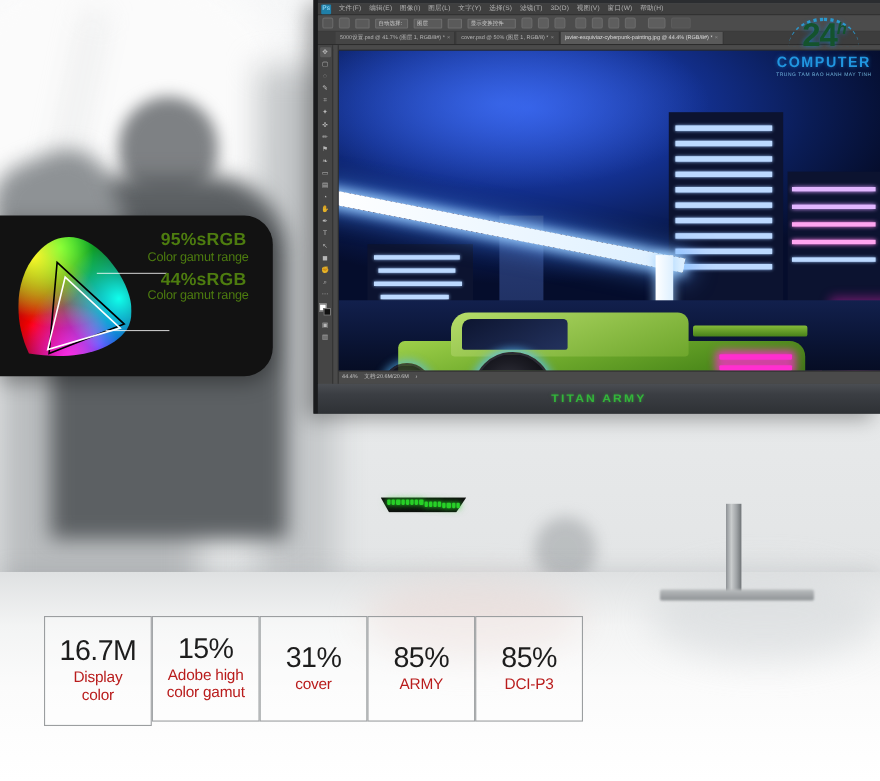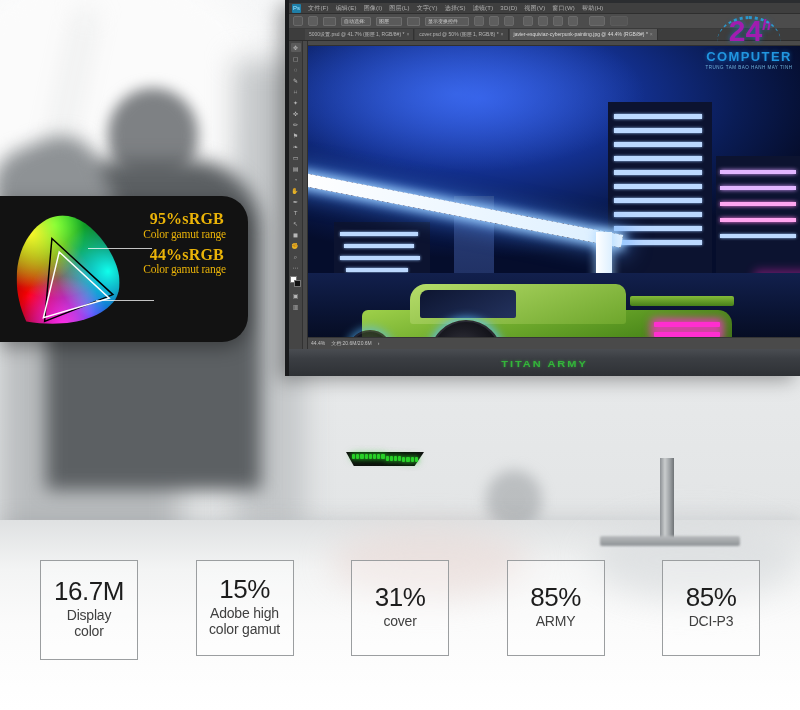--- a/index.html
+++ b/index.html
@@ -219,58 +219,58 @@
   .diffuser { position:absolute; background:#0f1118; border-radius:2px; }
 
   
   .gamut-card {
     position:absolute; left:0px; top:196px; width:248px; height:146px;
     background:#121212; border-radius:0 26px 26px 0;
     box-shadow:0 6px 18px rgba(0,0,0,.35);
     overflow:hidden;
   }
   .cie { position:absolute; left:8px; top:12px; width:122px; height:122px; }
-  .gamut-text { position:absolute; left:100px; top:14px; width:128px; color:#eab308;font-family:Liberation Serif, serif; }
+  .gamut-text { position:absolute; left:100px; top:14px; width:128px; color:#4d7c0f; }
   .g-big { font-size:16px; font-weight:bold; letter-spacing:.2px; line-height:1.1; text-align:right; padding-right:4px;}
   .g-sub { font-size:11.5px; line-height:1.15; text-align:right; padding-right:2px; letter-spacing:-.2px;}
   .g-row { margin-bottom:5px; }
   .leader {
     position:absolute; height:1px; background:rgba(255,255,255,.75);
   }
 
   
   .specs {
     position:absolute; left:0; top:560px; width:800px; height:125px;
-    display:flex; align-items:flex-start; justify-content:space-between;
+    display:flex; align-items:flex-start; justify-content:flex-start;
     padding:0 40px;
   }
   .spec {
     width:98px; min-height:96px;
     border:1.4px solid #9b9ea0; background:rgba(255,255,255,.30);
     display:flex; flex-direction:column; align-items:center; justify-content:center;
     padding:6px 2px 8px;
   }
   .spec .val {
     font-size:26px; color:#1d1d1d; line-height:1.05; font-weight:400;
     letter-spacing:-.5px; white-space:nowrap;
   }
   .spec .lbl {
-    font-size:14px; color:#404040; line-height:1.14; text-align:center;
+    font-size:14px; color:#b91c1c; line-height:1.14; text-align:center;
     margin-top:3px; white-space:pre-line; letter-spacing:-.2px;
   }
   .spec.tall { min-height:100px; }
 
   
   .watermark {
     position:absolute; left:703px; top:18px; width:92px; height:72px;
     text-align:center; pointer-events:none;
   }
   .wm-24 {
-    font-size:30px; font-weight:bold; color:#a21caf; line-height:1;
-    text-shadow:0 0 5px rgba(20,130,200,.75); letter-spacing:-1px;font-family:Liberation Mono, monospace;
+    font-size:30px; font-weight:bold; color:#14532d; line-height:1;
+    text-shadow:0 0 5px rgba(20,130,200,.75); letter-spacing:-1px;
   }
   .wm-24 sup { font-size:15px; font-style:italic; }
   .wm-computer {
     font-size:13px; font-weight:bold; color:#2196e0; letter-spacing:1.4px;
     line-height:1; margin-top:2px; text-shadow:0 0 4px rgba(20,120,200,.7);
     transform:scaleY(1.05);
   }
   .wm-tag {
     font-size:4.5px; color:#7fc8ee; letter-spacing:.5px; margin-top:2px;
     white-space:nowrap; opacity:.85;

